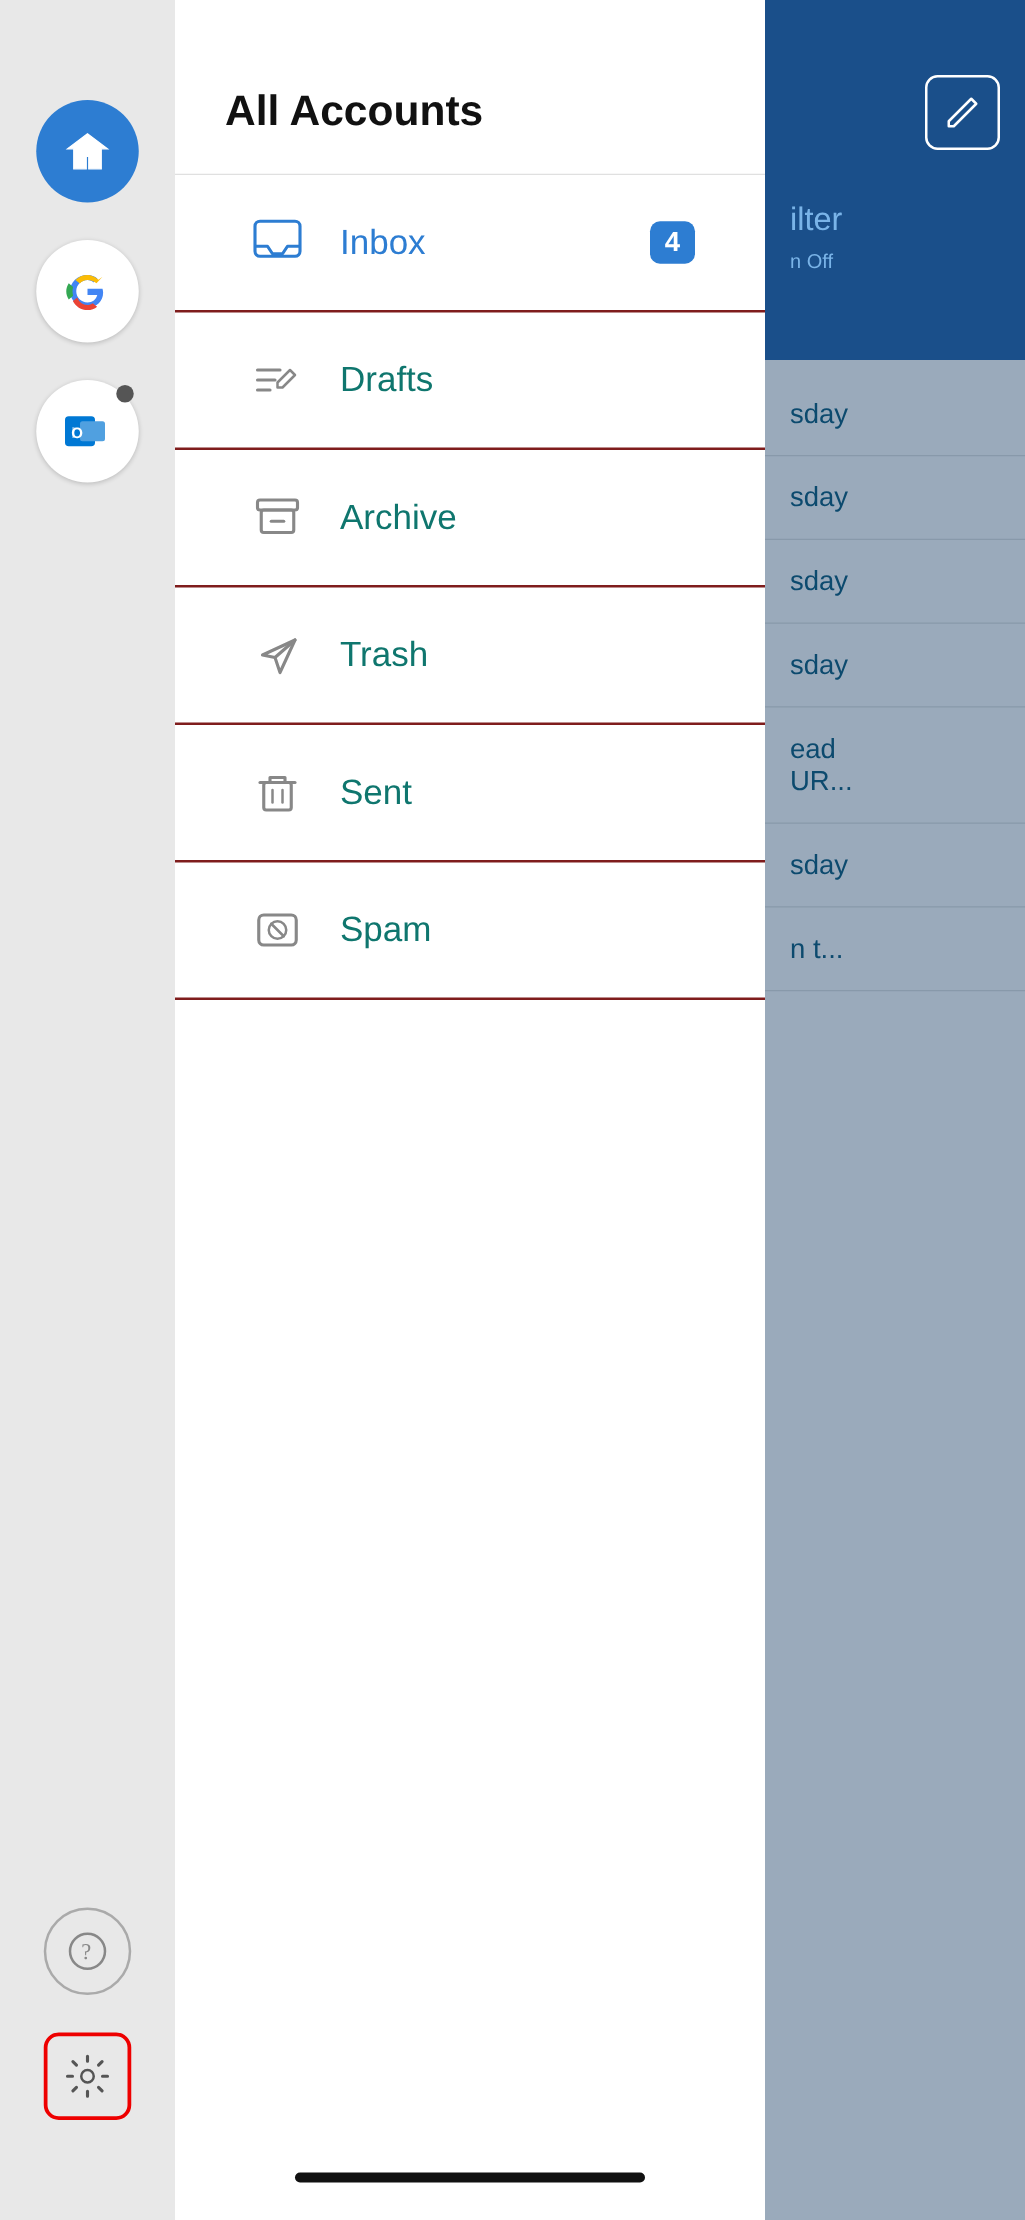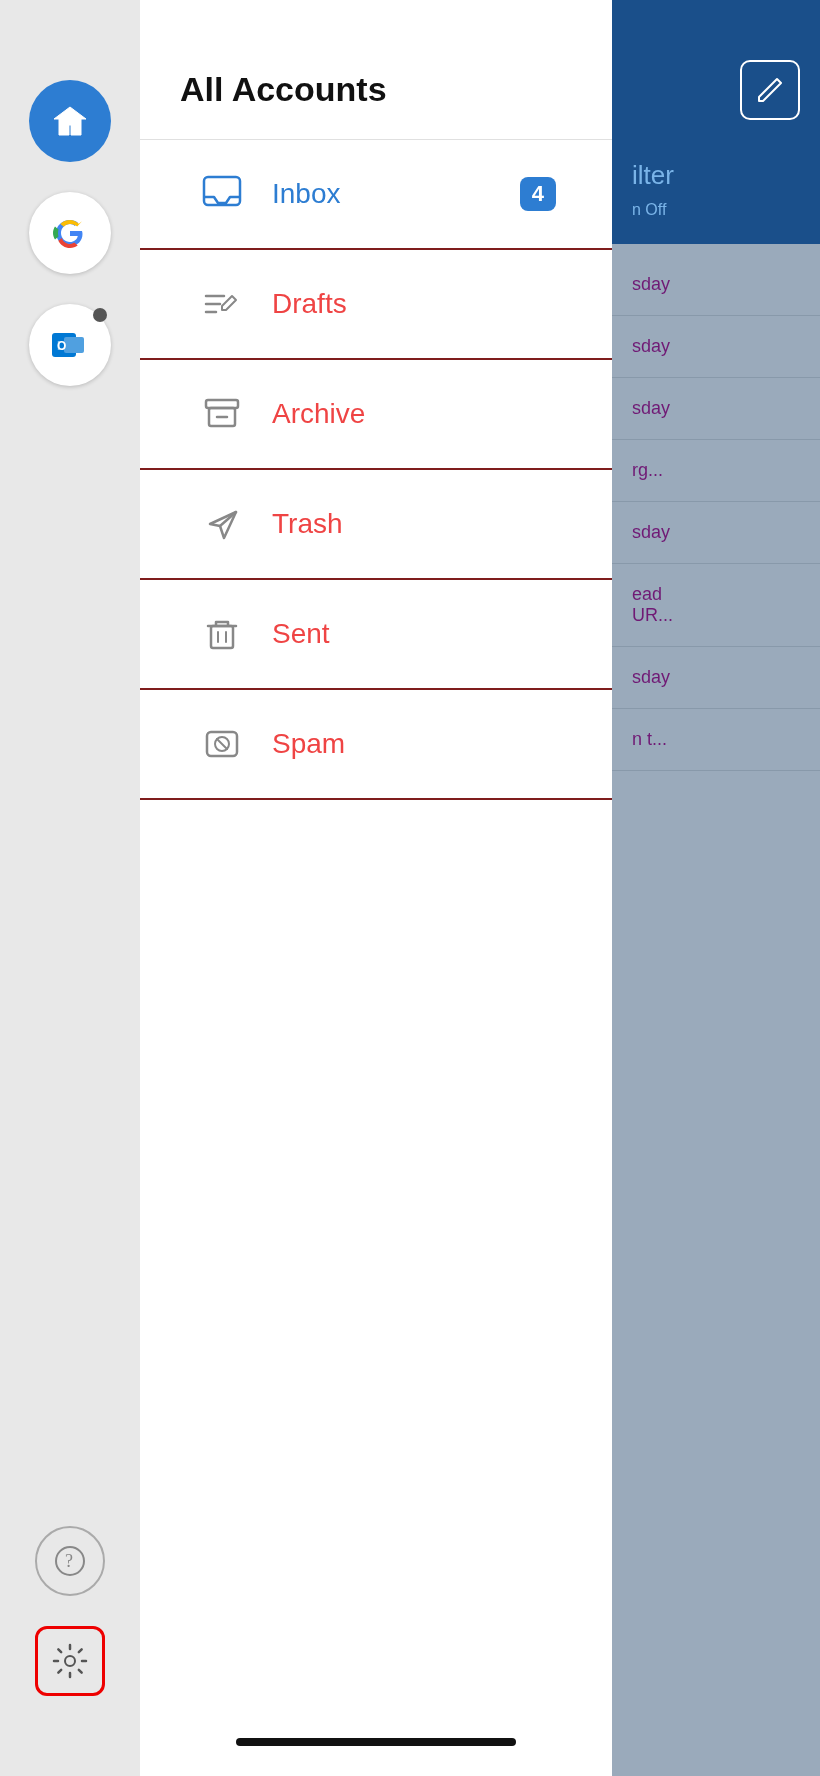--- a/index.html
+++ b/index.html
@@ -132,21 +132,21 @@
       height: 52px;
       display: flex;
       align-items: center;
       justify-content: center;
       margin-right: 24px;
       flex-shrink: 0;
     }
 
     .menu-label {
       font-size: 28px;
-      color: #ef4444;
+      color: #0f766e;
     }
 
     .menu-label.active-label {
       color: #2d7dd2;
       font-weight: 500;
     }
 
     .badge {
       margin-left: auto;
       background: #2d7dd2;
@@ -160,21 +160,21 @@
     
     .right-panel {
       flex: 1;
       background: #9aaabb;
       display: flex;
       flex-direction: column;
     }
 
     .right-top {
       background: #1a4f8a;
-      height: 244px;
+      height: 288px;
       display: flex;
       flex-direction: column;
       align-items: flex-end;
       padding: 60px 20px 20px 20px;
     }
 
     .compose-btn {
       width: 60px;
       height: 60px;
       border: 2px solid #fff;
@@ -197,22 +197,22 @@
       flex: 1;
       padding: 10px 0;
     }
 
     .right-list-item {
       padding: 20px 20px;
       border-bottom: 1px solid #8899aa;
     }
 
     .right-list-item-text {
-      color: #701a75;
-      font-size: 18px;
+      color: #0c4a6e;
+      font-size: 22px;
     }
 
     .home-indicator {
       width: 280px;
       height: 8px;
       background: #111;
       border-radius: 4px;
       margin: 20px auto 30px auto;
     }
   </style>
@@ -361,23 +361,20 @@
     <div class="right-list-item">
       <div class="right-list-item-text">sday</div>
     </div>
     <div class="right-list-item">
       <div class="right-list-item-text">sday</div>
     </div>
     <div class="right-list-item">
       <div class="right-list-item-text">sday</div>
     </div>
     <div class="right-list-item">
-      <div class="right-list-item-text">rg...</div>
-    </div>
-    <div class="right-list-item">
       <div class="right-list-item-text">sday</div>
     </div>
     <div class="right-list-item">
       <div class="right-list-item-text">ead<br>UR...</div>
     </div>
     <div class="right-list-item">
       <div class="right-list-item-text">sday</div>
     </div>
     <div class="right-list-item">
       <div class="right-list-item-text">n t...</div>

